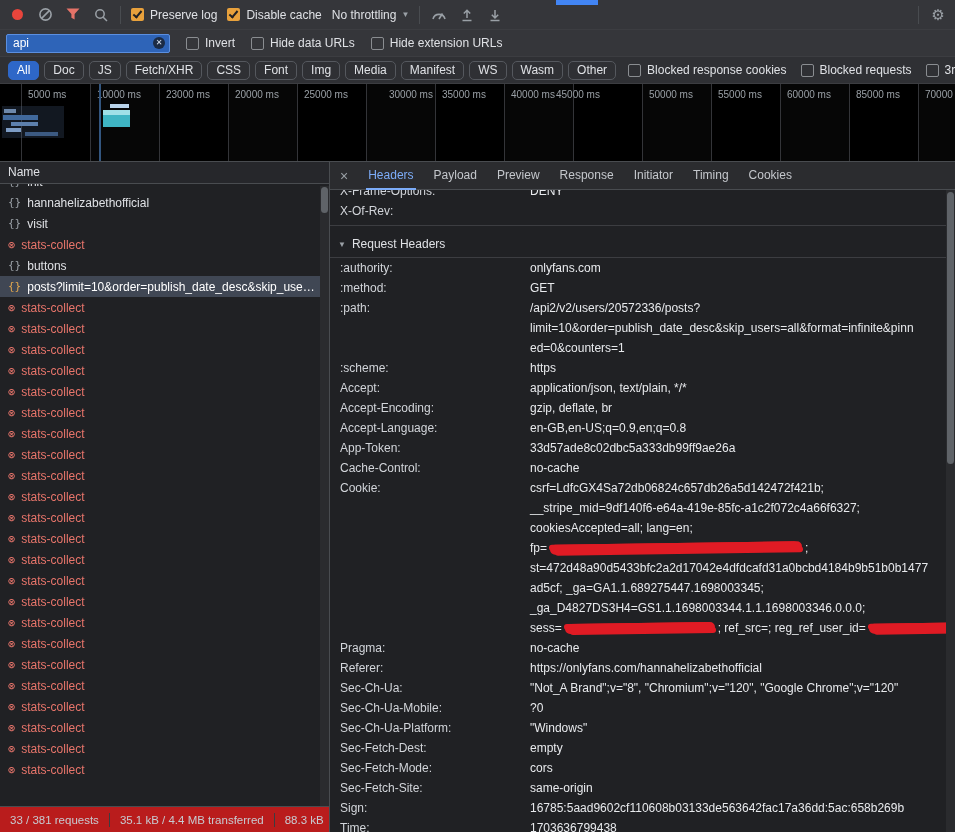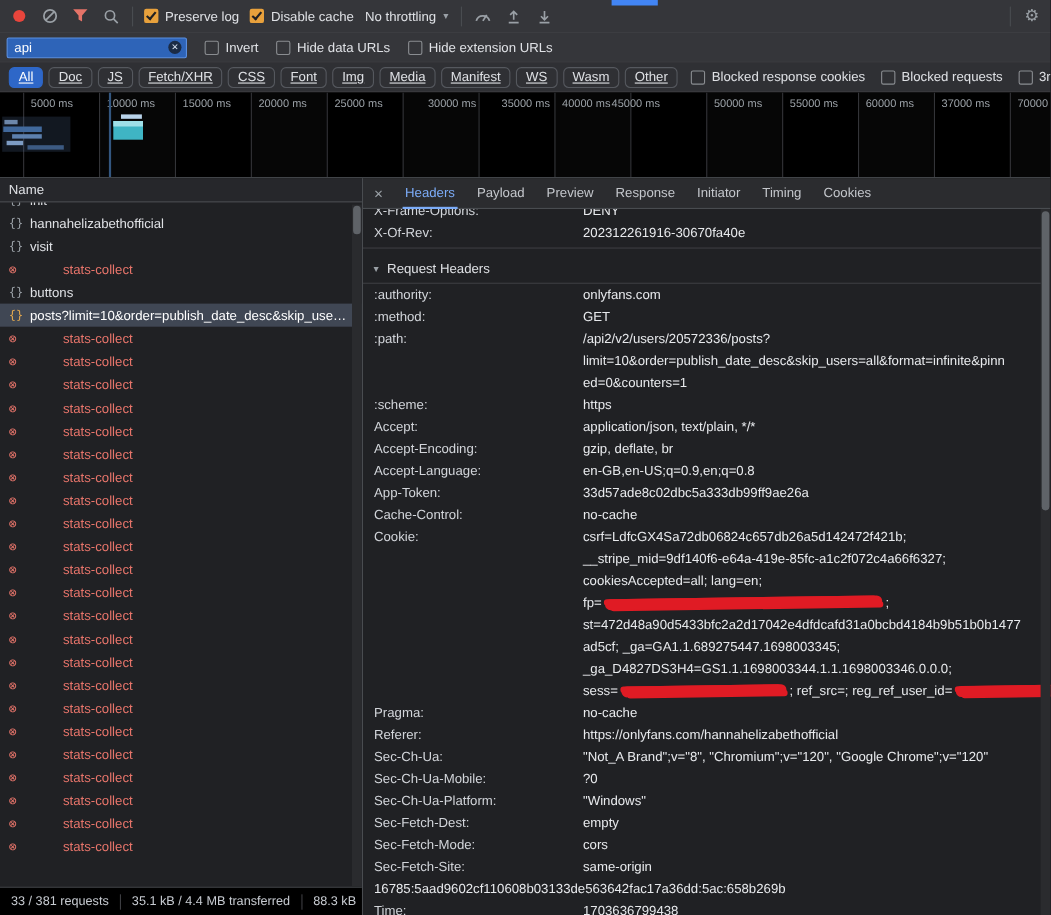--- a/index.html
+++ b/index.html
@@ -35,40 +35,40 @@
   .cb.checked{background:var(--checkbox-orange);}
   .cb.checked::after{content:"";position:absolute;left:4px;top:1px;width:3px;height:7px;border:solid #202124;border-width:0 2px 2px 0;transform:rotate(40deg);}
   .cb.unchecked{border:1.5px solid #8a8d91;}
   .dropdown{display:inline-flex;align-items:center;gap:5px;color:var(--text);}
   .caret{font-size:8px;color:var(--text-dim);}
   .filter-input{width:164px;height:19px;background:#2e64b8;border:1px solid #5b8fe0;border-radius:2px;display:flex;align-items:center;padding:0 4px 0 6px;color:#fff;gap:4px;}
   .filter-input .val{flex:1;}
   .input-clear{width:12px;height:12px;border-radius:50%;background:#1b2b45;color:#d8e2f0;font-size:8px;line-height:12px;text-align:center;flex:none;}
   .pill-list{display:flex;gap:5px;align-items:center;}
   .more-filters{display:flex;gap:14px;align-items:center;margin-left:12px;}
-  .pill{height:19px;padding:0 8px;border:1px solid #55585e;border-radius:5px;color:var(--text);display:inline-flex;align-items:center;flex:none;text-decoration:underline;}
+  .pill{height:19px;padding:0 8px;border:1px solid #55585e;border-radius:5px;color:var(--text);display:inline-flex;align-items:center;flex:none;}
   .pill.selected{background:var(--accent-blue);border-color:var(--accent-blue);color:#fff;}
   .timeline{height:78px;background:#000000;border-bottom:1px solid var(--border);position:relative;overflow:hidden;flex:none;}
   .grid-line{position:absolute;top:0;bottom:0;width:1px;background:#333438;}
   .grid-shade{position:absolute;top:0;bottom:0;background:rgba(255,255,255,0.025);}
   .grid-label{position:absolute;top:5px;font-size:10px;color:var(--text-dim);white-space:nowrap;}
   .tl-bar{position:absolute;}
   .content{flex:1;display:flex;min-height:0;}
   .left-panel{width:330px;flex:none;display:flex;flex-direction:column;border-right:1px solid var(--border);position:relative;background:var(--bg);}
   .name-header{height:22px;line-height:21px;padding-left:8px;border-bottom:1px solid var(--border);background:#26272b;color:var(--text);flex:none;}
   .rows{flex:1;overflow:hidden;}
   .rows .row:first-child{margin-top:-13px;}
   .row{height:21px;display:flex;align-items:center;gap:6px;padding:0 12px 0 8px;white-space:nowrap;}
   .row.selected{background:#404754;color:#fff;}
   .req-icon{font-size:11px;color:#9aa0a6;flex:none;font-family:"DejaVu Sans Mono",monospace;}
   .row.selected .req-icon{color:#e0a64e;}
   .row.error .req-icon{color:var(--error-red);font-size:12px;}
   .req-label{flex:1;min-width:0;overflow:hidden;text-overflow:ellipsis;}
-  .row.error .req-label{color:var(--error-red);margin-left:36px;}
-  .status-bar{height:26px;border-top:1px solid var(--border);background:#000000;display:flex;align-items:center;flex:none;overflow:hidden;white-space:nowrap;color:#c7cbd1;font-size:11.5px;margin-top:20px;}
+  .row.error .req-label{color:var(--error-red);}
+  .status-bar{height:26px;border-top:1px solid var(--border);background:#b91c1c;display:flex;align-items:center;flex:none;overflow:hidden;white-space:nowrap;color:#c7cbd1;font-size:11.5px;margin-top:20px;}
   .status-seg{padding:0 10px;border-right:1px solid var(--border-soft);height:14px;line-height:14px;flex:none;}
   .right-panel{flex:1;min-width:0;display:flex;flex-direction:column;background:var(--bg);position:relative;}
   .tabbar{height:28px;background:#2b2c2f;border-bottom:1px solid var(--border);display:flex;align-items:center;flex:none;}
   .close-btn{padding:0 10px;color:var(--text-dim);font-size:14px;}
   .tabs-wrap{display:flex;}
   .tab{padding:0 10px;height:28px;line-height:27px;color:#c4c7cc;position:relative;flex:none;}
   .tab.selected{color:var(--tab-blue);}
   .tab.selected::after{content:"";position:absolute;left:8px;right:8px;bottom:0;height:2px;background:var(--tab-blue);}
   .details{flex:1;overflow:hidden;padding-right:2px;}
   .pre-section{border-bottom:1px solid var(--border-soft);padding-bottom:4px;overflow:hidden;}
@@ -205,46 +205,46 @@
       </div>
   </div>
 
   <div class="timeline">
       <div class="grid-line" style="left: 21px;"></div>
       <div class="grid-label" style="left: 28px;">5000 ms</div>
       <div class="grid-shade" style="left: 90px; width: 69px;"></div>
       <div class="grid-line" style="left: 90px;"></div>
       <div class="grid-label" style="left: 97px;">10000 ms</div>
       <div class="grid-line" style="left: 159px;"></div>
-      <div class="grid-label" style="left: 166px;">15000 ms</div>
+      <div class="grid-label" style="left: 166px;">23000 ms</div>
       <div class="grid-shade" style="left: 228px; width: 69px;"></div>
       <div class="grid-line" style="left: 228px;"></div>
       <div class="grid-label" style="left: 235px;">20000 ms</div>
       <div class="grid-line" style="left: 297px;"></div>
       <div class="grid-label" style="left: 304px;">25000 ms</div>
       <div class="grid-shade" style="left: 366px; width: 69px;"></div>
       <div class="grid-line" style="left: 366px;"></div>
       <div class="grid-label" style="left: 373px; margin-left: 16px;">30000 ms</div>
       <div class="grid-line" style="left: 435px;"></div>
-      <div class="grid-label" style="left: 456px;">35000 ms</div>
+      <div class="grid-label" style="left: 442px;">35000 ms</div>
       <div class="grid-shade" style="left: 504px; width: 69px;"></div>
       <div class="grid-line" style="left: 504px;"></div>
       <div class="grid-label" style="left: 511px;">40000 ms</div>
       <div class="grid-line" style="left: 573px;"></div>
       <div class="grid-label" style="left: 556px;">45000 ms</div>
       <div class="grid-shade" style="left: 642px; width: 69px;"></div>
       <div class="grid-line" style="left: 642px;"></div>
       <div class="grid-label" style="left: 649px;">50000 ms</div>
       <div class="grid-line" style="left: 711px;"></div>
       <div class="grid-label" style="left: 718px;">55000 ms</div>
       <div class="grid-shade" style="left: 780px; width: 69px;"></div>
       <div class="grid-line" style="left: 780px;"></div>
       <div class="grid-label" style="left: 787px;">60000 ms</div>
       <div class="grid-line" style="left: 849px;"></div>
-      <div class="grid-label" style="left: 856px;">37000 ms</div>
+      <div class="grid-label" style="left: 856px;">85000 ms</div>
       <div class="grid-shade" style="left: 918px; width: 69px;"></div>
       <div class="grid-line" style="left: 918px;"></div>
       <div class="grid-label" style="left: 925px;">70000 ms</div>
       <div class="tl-bar" style="left: 2px; top: 22px; width: 62px; height: 32px; background: rgba(80, 110, 150, 0.22);"></div>
       <div class="tl-bar" style="left: 4px; top: 25px; width: 12px; height: 4px; background: rgb(109, 136, 171);"></div>
       <div class="tl-bar" style="left: 3px; top: 31px; width: 35px; height: 5px; background: rgb(65, 105, 156);"></div>
       <div class="tl-bar" style="left: 11px; top: 38px; width: 27px; height: 4px; background: rgb(93, 128, 173);"></div>
       <div class="tl-bar" style="left: 6px; top: 44px; width: 15px; height: 4px; background: rgb(125, 156, 196);"></div>
       <div class="tl-bar" style="left: 25px; top: 48px; width: 33px; height: 4px; background: rgb(60, 90, 130);"></div>
       <div class="tl-bar" style="left: 99px; top: 0px; width: 2px; height: 78px; background: rgb(51, 86, 127);"></div>
@@ -405,23 +405,20 @@
       <div class="details">
         <div class="pre-section">
             <div class="hrow">
               <div class="hname">X-Frame-Options:</div>
               <div class="hvalue">
                 <div class="hline">DENY</div>
               </div>
             </div>
             <div class="hrow">
               <div class="hname">X-Of-Rev:</div>
-              <div class="hvalue">
-                <div class="hline">202312261916-30670fa40e</div>
-              </div>
             </div>
           </div>
         <div class="section-header">
           <span class="tri">▼</span>
           <span>Request Headers</span>
         </div>
         <div>
             <div class="hrow">
               <div class="hname">:authority:</div>
               <div class="hvalue">
@@ -533,20 +530,21 @@
                 <div class="hline">cors</div>
               </div>
             </div>
             <div class="hrow">
               <div class="hname">Sec-Fetch-Site:</div>
               <div class="hvalue">
                 <div class="hline">same-origin</div>
               </div>
             </div>
             <div class="hrow">
+              <div class="hname">Sign:</div>
               <div class="hvalue">
                 <div class="hline">16785:5aad9602cf110608b03133de563642fac17a36dd:5ac:658b269b</div>
               </div>
             </div>
             <div class="hrow">
               <div class="hname">Time:</div>
               <div class="hvalue">
                 <div class="hline">1703636799438</div>
               </div>
             </div>

